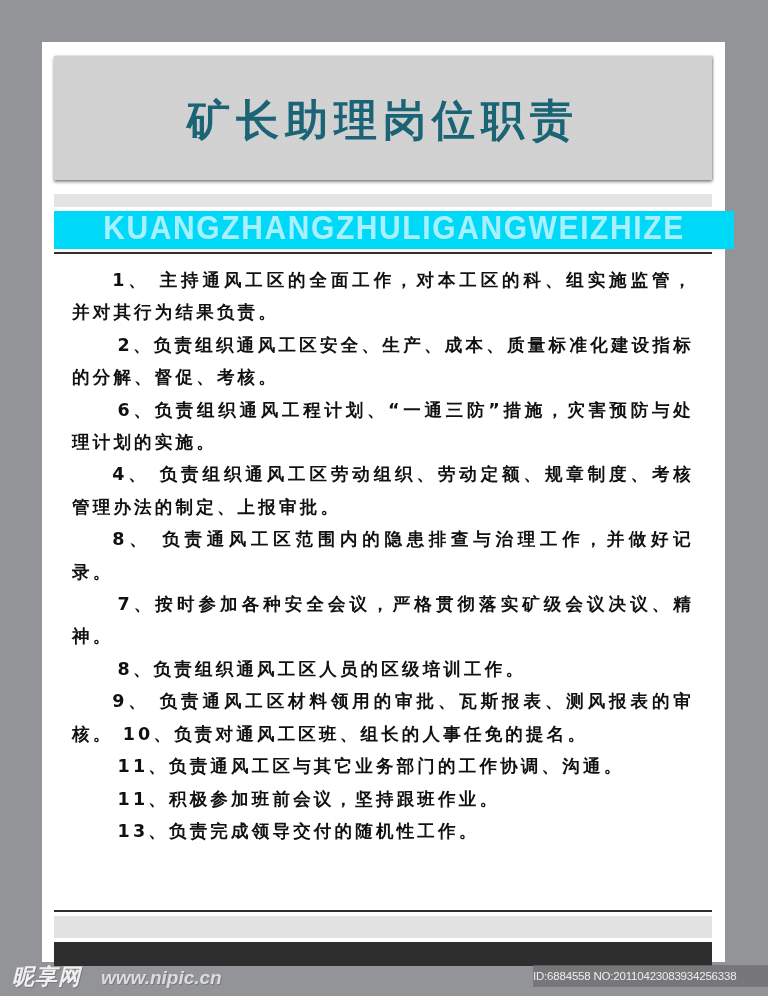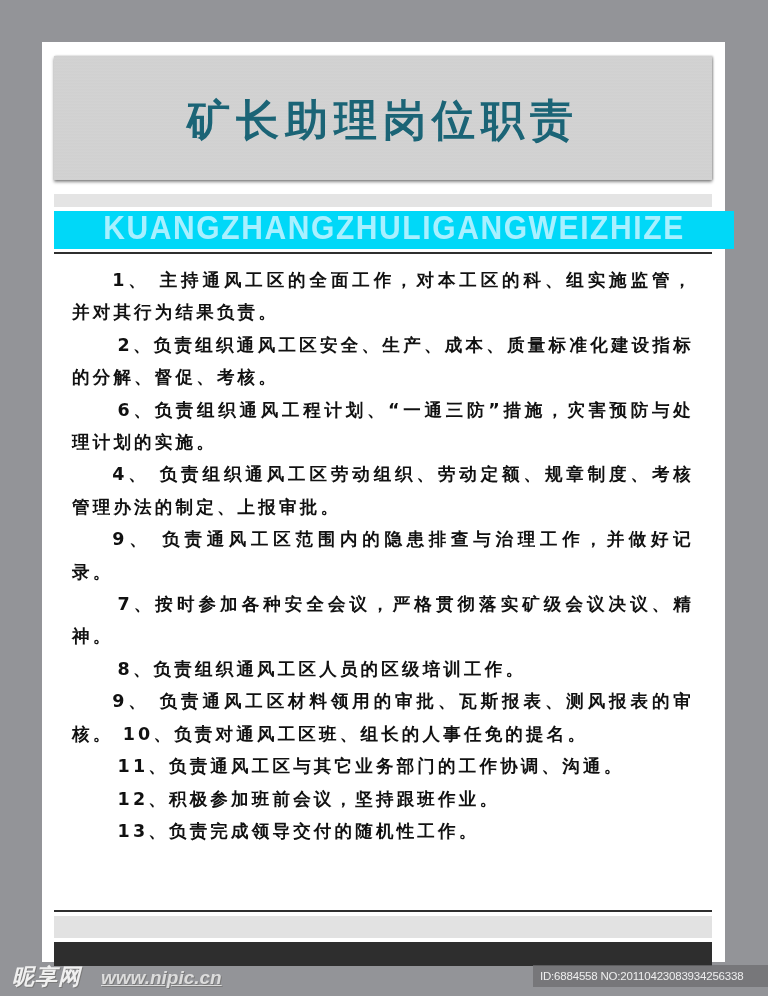--- a/index.html
+++ b/index.html
@@ -65,27 +65,27 @@
       position: absolute; left: 12px; top: 962px; height: 30px;
       display: flex; align-items: baseline; gap: 20px;
       color: #e9e9e9;
     }
     .wm-left .logo {
       font-size: 22px; font-weight: bold; font-style: italic; letter-spacing: 1px;
       color: #f0f0f0; text-shadow: 1px 1px 0 #7a7a7a;
     }
     .wm-left .url {
       font-family: "Liberation Sans", sans-serif; font-size: 19px; font-weight: bold;
-      font-style: italic; color: #dcdcdc; text-shadow: 1px 1px 0 #7a7a7a; text-decoration: underline;
+      font-style: italic; color: #dcdcdc; text-shadow: 1px 1px 0 #7a7a7a;
     }
     .wm-right {
       position: absolute; left: 533px; top: 965px; width: 235px; height: 22px;
       background: rgba(110,110,112,0.75);
       color: #eeeeee; font-family: "Liberation Sans", sans-serif; font-size: 11.5px;
-      display: flex; align-items: center; padding-left: 7px; box-sizing: border-box;
+      display: flex; align-items: center; box-sizing: border-box;
       letter-spacing: -0.2px;
     }
   </style>
 </head>
 <body>
 
 <div class="card">
 
   <div class="title-panel">
     <div class="title">矿长助理岗位职责</div>
@@ -97,26 +97,26 @@
     <div class="pinyin">KUANGZHANGZHULIGANGWEIZHIZE</div>
   </div>
 
   <div class="rule-top"></div>
 
   <div class="content">
     <p>1、 主持通风工区的全面工作，对本工区的科、组实施监管，并对其行为结果负责。</p>
     <p class="tight">2、负责组织通风工区安全、生产、成本、质量标准化建设指标的分解、督促、考核。</p>
     <p class="tight">6、负责组织通风工程计划、“一通三防”措施，灾害预防与处理计划的实施。</p>
     <p>4、 负责组织通风工区劳动组织、劳动定额、规章制度、考核管理办法的制定、上报审批。</p>
-    <p>9、 负责通风工区范围内的隐患排查与治理工作，并做好记录。</p>
+    <p>8、 负责通风工区范围内的隐患排查与治理工作，并做好记录。</p>
     <p class="tight">7、按时参加各种安全会议，严格贯彻落实矿级会议决议、精神。</p>
     <p class="tight">8、负责组织通风工区人员的区级培训工作。</p>
     <p>9、 负责通风工区材料领用的审批、瓦斯报表、测风报表的审核。 10、负责对通风工区班、组长的人事任免的提名。</p>
     <p class="tight">11、负责通风工区与其它业务部门的工作协调、沟通。</p>
-    <p class="tight">12、积极参加班前会议，坚持跟班作业。</p>
+    <p class="tight">11、积极参加班前会议，坚持跟班作业。</p>
     <p class="tight">13、负责完成领导交付的随机性工作。</p>
   </div>
 
   <div class="rule-bottom"></div>
   <div class="light-stripe-bottom"></div>
   <div class="dark-band"></div>
 </div>
 
 <div class="wm-left">
   <span class="logo">昵享网</span>

